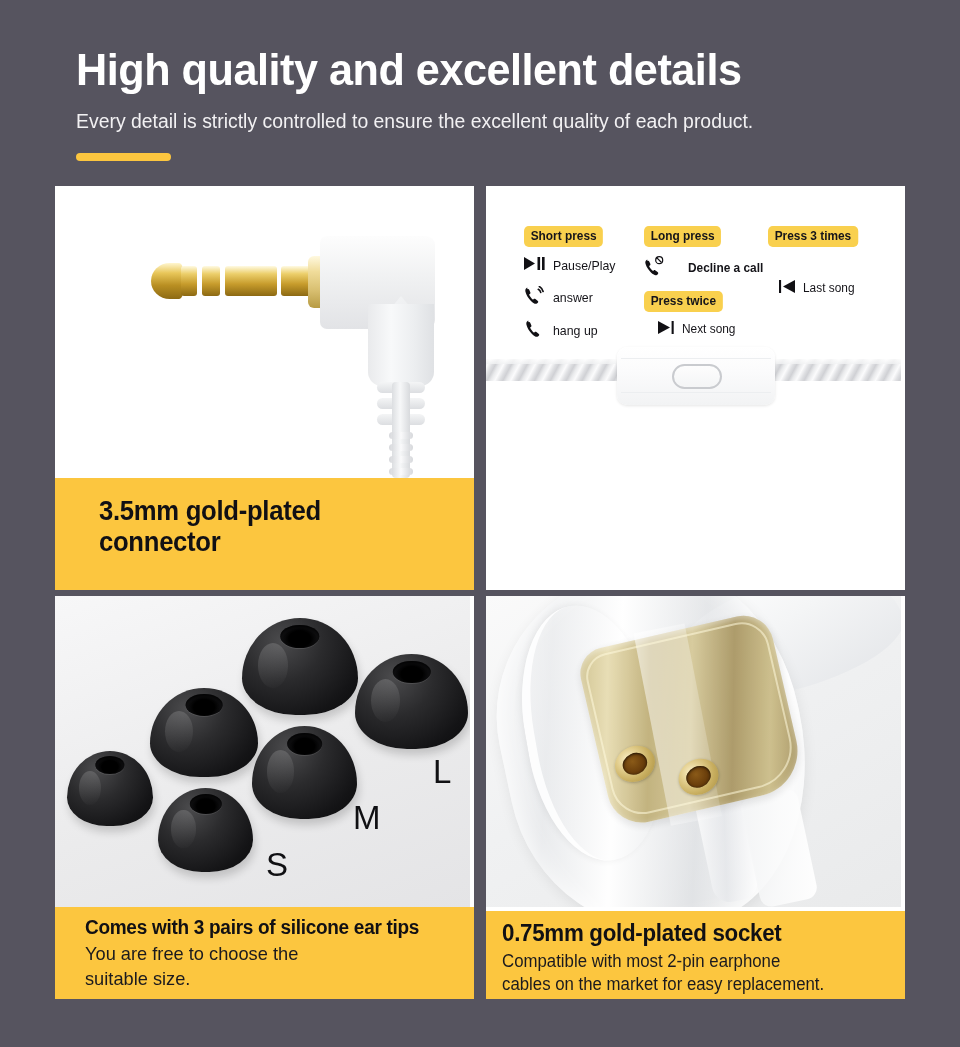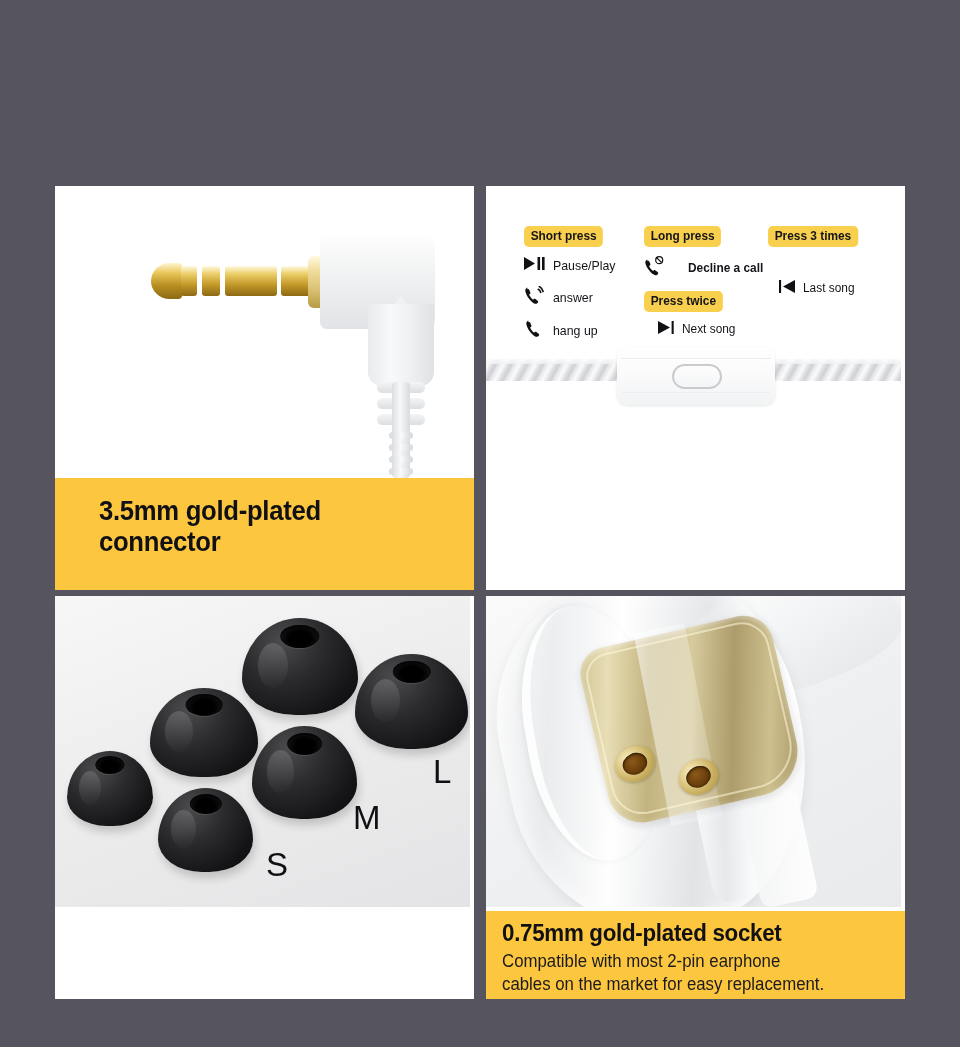--- a/index.html
+++ b/index.html
@@ -278,20 +278,25 @@
     position:absolute; left:264px; top:196px; width:58px; height:112px;
     background:linear-gradient(100deg,rgba(244,245,246,.85),rgba(255,255,255,.95));
     border-radius:12px; transform:rotate(-12deg);
   }
 </style>
 </head>
 <body>
 
 <div class="page">
 
+  <div class="header">
+    <div class="title">High quality and excellent details</div>
+    <div class="subtitle">Every detail is strictly controlled to ensure the excellent quality of each product.</div>
+    <div class="accent-bar"></div>
+  </div>
 
   <div class="grid">
 
     <div class="card c1">
       <div class="media">
         <div class="plug-wrap">
           <div class="pin-tip"></div>
           <div class="pin-seg pin-s1"></div>
           <div class="pin-seg pin-s2"></div>
           <div class="pin-seg pin-s3"></div>
@@ -400,20 +405,25 @@
           <div class="tip" style="left:300px; top:58px;  width:113px; height:95px;"></div>
           <div class="tip" style="left:95px;  top:92px;  width:108px; height:89px;"></div>
           <div class="tip" style="left:197px; top:130px; width:105px; height:93px;"></div>
           <div class="tip" style="left:12px;  top:155px; width:86px;  height:75px;"></div>
           <div class="tip" style="left:103px; top:192px; width:95px;  height:84px;"></div>
           <div class="size-lbl" style="left:378px; top:157px;">L</div>
           <div class="size-lbl" style="left:298px; top:203px;">M</div>
           <div class="size-lbl" style="left:211px; top:250px;">S</div>
         </div>
       </div>
+      <div class="caption">
+        <div class="cap-title">Comes with 3 pairs of silicone ear tips</div>
+        <div class="cap-sub">You are free to choose the</div>
+        <div class="cap-sub" style="margin-top:0">suitable size.</div>
+      </div>
     </div>
 
     <div class="card c4">
       <div class="media">
         <div class="sock-wrap">
           <div class="shell-gloss"></div>
           <div class="shell"></div>
           <div class="shell-rim"></div>
           <div class="nub"></div>
           <div class="nub2"></div>

